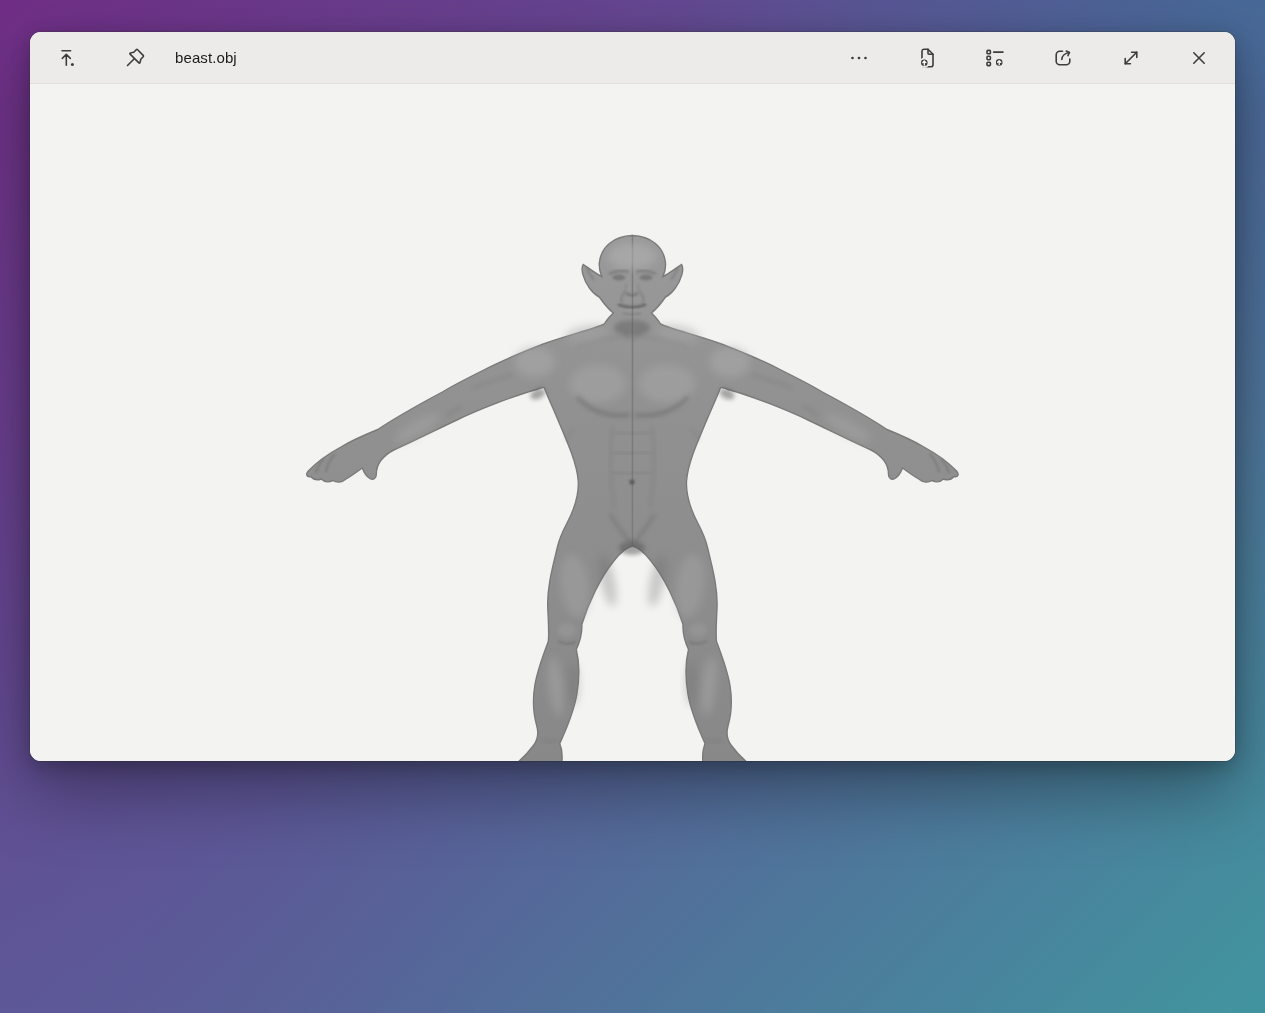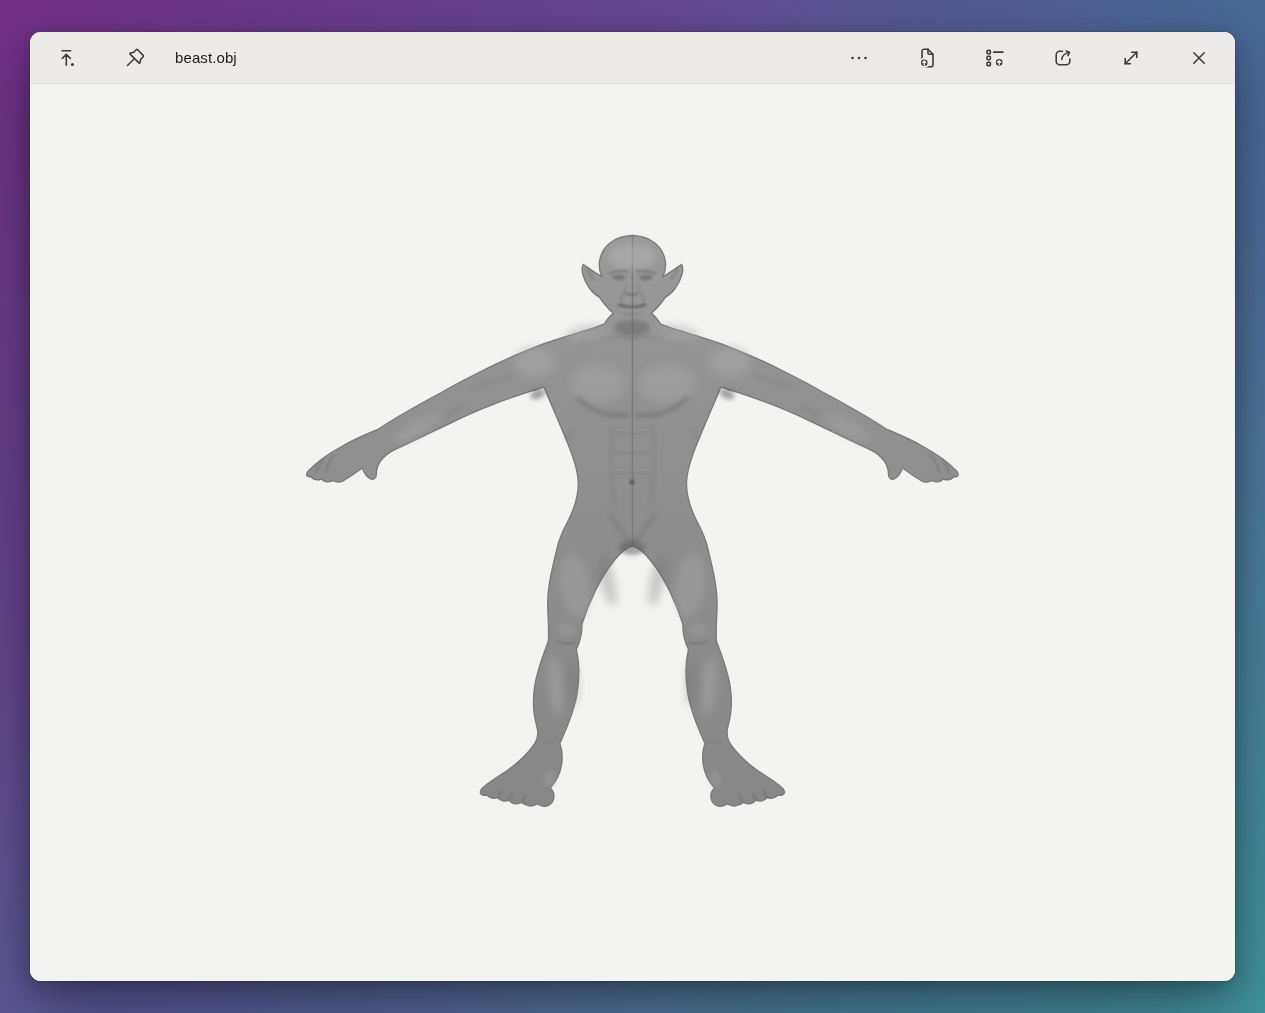--- a/index.html
+++ b/index.html
@@ -6,21 +6,21 @@
   body{
     width:1265px;height:1013px;overflow:hidden;
     font-family:"Liberation Sans",sans-serif;
     background:
       radial-gradient(900px 700px at 97% 0%, rgba(58,112,150,.55), rgba(58,112,150,0) 62%),
       radial-gradient(800px 600px at 0% 100%, rgba(92,92,152,.45), rgba(92,92,152,0) 60%),
       linear-gradient(135deg,#702e86 0%,#5d5596 46%,#41959f 100%);
     position:relative;
   }
   .window{
-    position:absolute;left:30px;top:32px;width:1205px;height:949px;
+    position:absolute;left:30px;top:32px;width:1205px;height:729px;
     border-radius:11px;overflow:hidden;background:#f3f3f2;
     box-shadow:0 30px 70px rgba(0,0,0,.35),0 6px 20px rgba(0,0,0,.22),0 0 0 1px rgba(60,60,60,.28);
   }
   .toolbar{
     height:52px;background:#ecebea;border-bottom:1px solid #dfdedd;
     display:flex;align-items:center;padding:0 16px 0 18px;box-sizing:border-box;
   }
   .tb-btn{
     width:40px;height:40px;border:none;background:transparent;border-radius:6px;
     display:flex;align-items:center;justify-content:center;padding:0;cursor:default;flex:0 0 auto;

